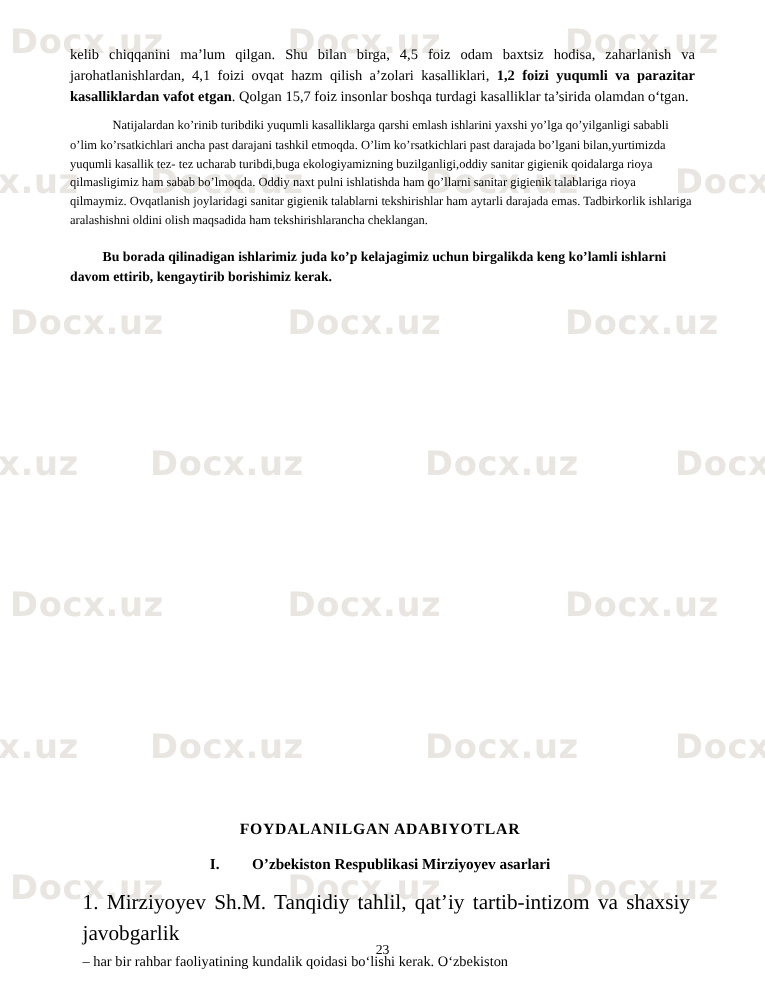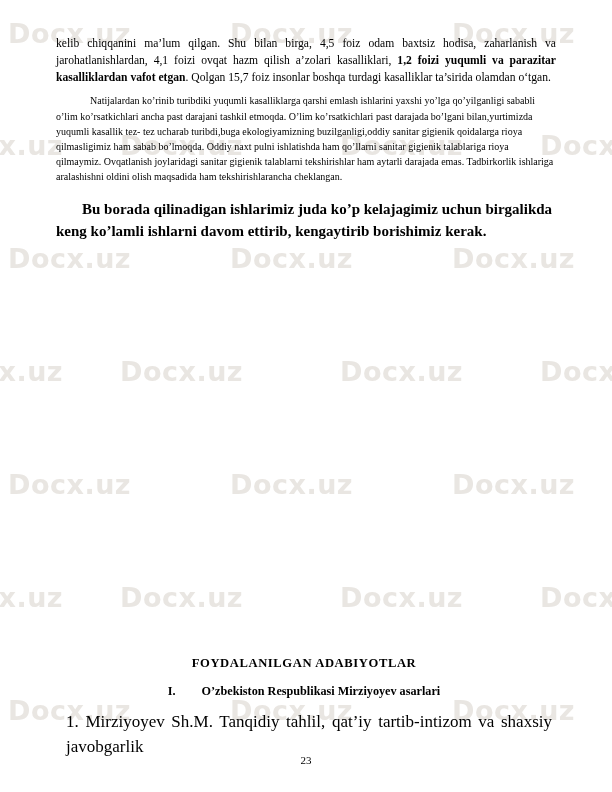--- a/index.html
+++ b/index.html
@@ -68,21 +68,21 @@
     font-size: 10px;
     line-height: 1.52;
     text-align: left;
   }
   .para-2 .indent {
     display: inline-block;
     width: 34px;
   }
   .para-3 {
     margin-top: 13px;
-    font-size: 15px;
+    font-size: 11px;
     line-height: 1.5;
     font-weight: bold;
     text-align: left;
   }
   .para-3 .indent {
     display: inline-block;
     width: 26px;
   }
   b.bold {
     font-weight: bold;
@@ -178,17 +178,18 @@
     <p class="para-3"><span class="indent"></span><span>Bu borada qilinadigan ishlarimiz juda ko’p  kelajagimiz uchun birgalikda keng ko’lamli ishlarni davom ettirib, kengaytirib borishimiz kerak.</span></p>
 
   </div>
 
   <div class="refs">
     <div class="refs-title">FOYDALANILGAN ADABIYOTLAR</div>
     <div class="refs-sub">
       <span class="numeral">I.</span><span>O’zbekiston Respublikasi Mirziyoyev asarlari</span>
     </div>
     <div class="refs-item">1. Mirziyoyev Sh.M. Tanqidiy tahlil, qat’iy tartib-intizom va shaxsiy javobgarlik</div>
+    <div class="refs-item-2">–   har   bir   rahbar   faoliyatining   kundalik   qoidasi   bo‘lishi   kerak.   O‘zbekiston</div>
   </div>
 
   <div class="page-number">23</div>
 
 </div>
 
 </body></html>

